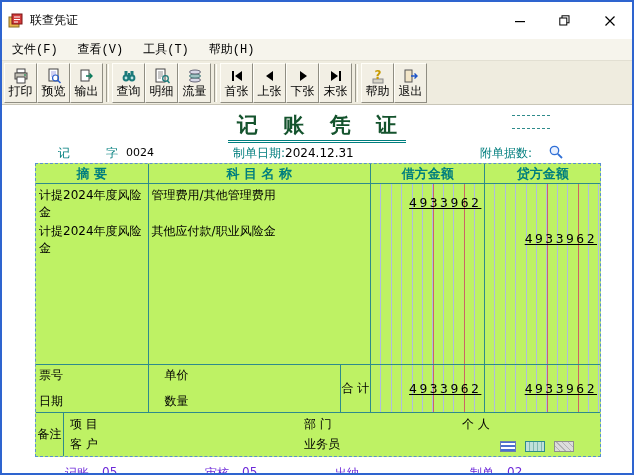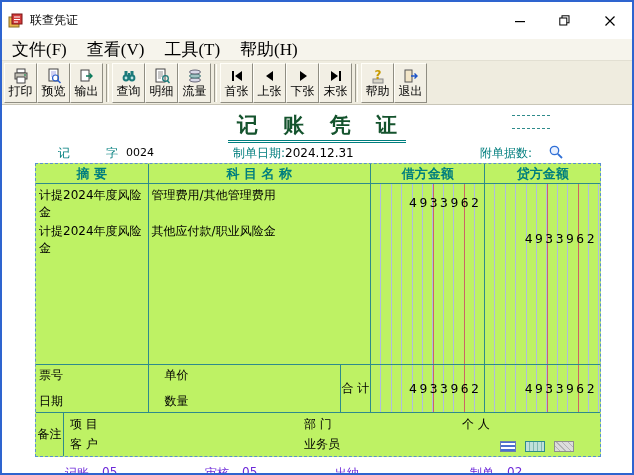--- a/index.html
+++ b/index.html
@@ -10,21 +10,21 @@
 
   
   .titlebar { height:37px; background:#ffffff; display:flex; align-items:center; padding-left:6px; flex:none; }
   .app-icon { width:16px; height:16px; margin-right:6px; flex:none; }
   .title-text { font-size:12px; color:#000; flex:1; }
   .win-controls { display:flex; height:100%; }
   .win-btn { width:45px; display:flex; align-items:center; justify-content:center; background:transparent; border:none; }
 
   
   .menubar { height:22px; background:#f6f4ec; display:flex; align-items:center; font-size:12px; border-bottom:1px solid #e2dfd2; flex:none; }
-  .menu-item { padding:3px 10px; background:transparent; border:none; font-size:17px; font-family:Liberation Serif, serif; }
+  .menu-item { padding:3px 10px; background:transparent; border:none; font-size:12px; font-family:Liberation Mono, monospace; }
 
   
   .toolbar { height:44px; background:#efecdf; display:flex; align-items:center; padding:1px 2px; border-bottom:1px solid #c9c6b8; flex:none; }
   .tb-btn { width:33px; height:40px; display:flex; flex-direction:column; align-items:center; justify-content:center; gap:1px;
             background:#f2efe4; border:1px solid; border-color:#fffef8 #8f8d82 #8f8d82 #fffef8; font-family:inherit; font-size:12px; padding:0; }
   .tb-btn .ic { height:17px; display:flex; align-items:center; justify-content:center; }
   .tb-btn .lb { font-size:12px; line-height:13px; white-space:nowrap; }
   .tb-sep { width:3px; height:38px; margin:0 3px; border-left:1px solid #9b998d; border-right:1px solid #fffef8; flex:none; }
 
   
@@ -46,21 +46,21 @@
   .cell:last-child { border-right:none; }
   .c-sum { width:113px; } .c-acc { width:223px; } .c-amt { width:115px; }
 
   .t-header { height:20px; border-bottom:1px solid #2e8b8b; }
   .t-header .cell { display:flex; align-items:center; justify-content:center; color:#007e7e; font-weight:bold; font-size:13px; }
 
   .t-body .t-row { height:36px; }
   .t-body .c-sum, .t-body .c-acc { padding:3px 3px 0; font-size:12px; overflow:hidden; }
 
   .amt { position:relative; display:flex; align-items:center; justify-content:flex-end; padding-right:3px;
-         background:repeating-linear-gradient(90deg, transparent 0, transparent 9.4px, #aebde0 9.4px, #aebde0 10.4px); }
+         background:repeating-linear-gradient(90deg, transparent 0, transparent 9.4px, #aebde0 9.4px, #aebde0 10.4px);text-decoration:underline; }
   .amt::before, .amt::after { content:""; position:absolute; top:0; bottom:0; width:1px; background:#cc6666; }
   .amt::before { left:62px; } .amt::after { left:93px; }
   .num { position:relative; z-index:1; font-family:"DejaVu Sans Mono","Liberation Mono",monospace; font-size:13px; letter-spacing:2.5px; }
 
   .t-bottom { height:48px; border-top:1px solid #2e8b8b; }
   .t-bottom .c-sum { position:relative; }
   .acc-split { display:flex; }
   .acc-left { flex:1; position:relative; }
   .total-cell { width:30px; border-left:1px solid #2e8b8b; display:flex; align-items:center; justify-content:center; white-space:nowrap; font-size:12px; }
 

